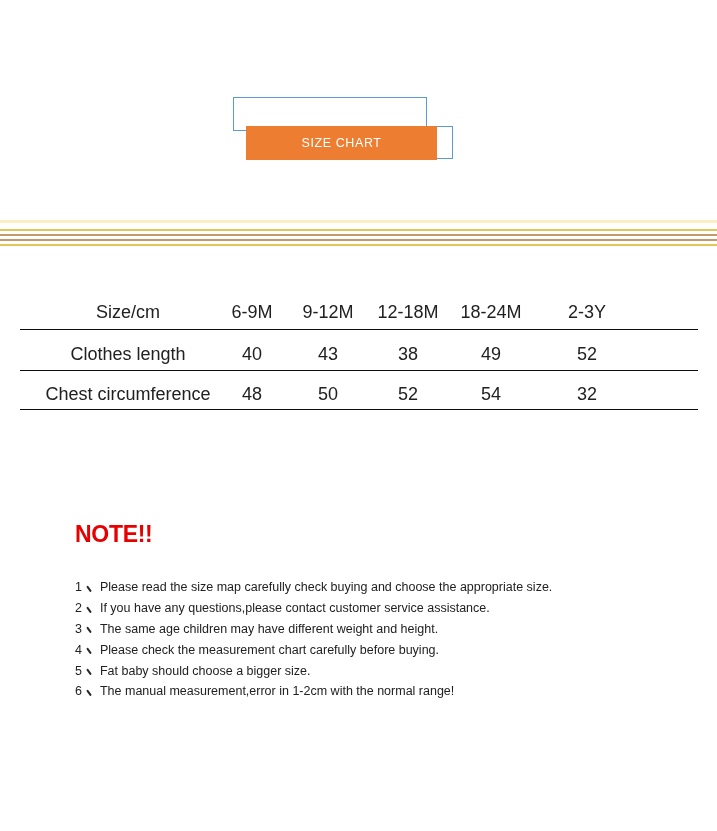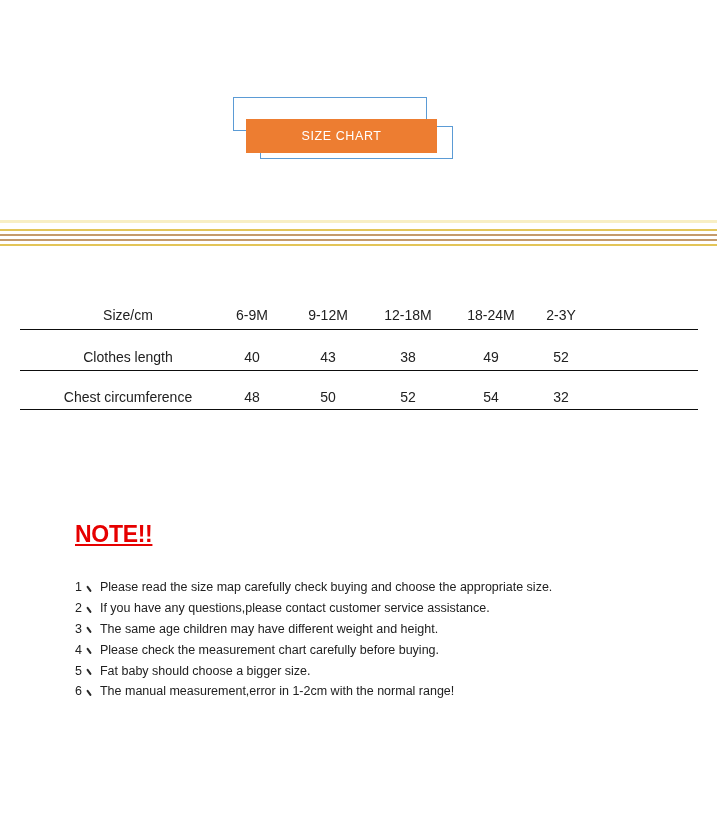--- a/index.html
+++ b/index.html
@@ -9,49 +9,49 @@
     background:#ffffff; overflow:hidden;
     font-family:"Liberation Sans","DejaVu Sans",sans-serif;
     color:#212121;
   }
 
   
   .blue-rect { position:absolute; border:1.5px solid #5B9BD5; background:transparent; }
   .blue-rect.r1 { left:233px; top:97px;  width:194px; height:34px; }
   .blue-rect.r2 { left:260px; top:126px; width:193px; height:33px; }
   .banner {
-    position:absolute; left:246px; top:119px; width:191px; height:34px;
+    position:absolute; left:246px; top:126px; width:191px; height:34px;
     background:#ED7D31; display:flex; align-items:center; justify-content:center;
   }
   .banner-title { color:#ffffff; font-size:12.5px; letter-spacing:0.6px; }
 
   
   .stripe { position:absolute; left:0; width:717px; }
   .stripe.pale { top:220px; height:3px; background:#F8EFC4; }
   .stripe.g1   { top:229px; height:2px; background:#E3C558; }
   .stripe.t1   { top:234px; height:2px; background:#C49A6B; }
   .stripe.t2   { top:239px; height:2px; background:#C49A6B; }
   .stripe.g2   { top:244px; height:2px; background:#E3C558; }
 
   
-  .size-table { position:absolute; left:20px; top:300px; width:678px; font-size:14px; }
+  .size-table { position:absolute; left:20px; top:300px; width:678px; font-size:18px; }
   .t-row { position:relative; width:100%; border-bottom:1.5px solid #0d0d0d; }
   .t-row.head { height:30px; }
   .t-row.r1 { height:41px; }
   .t-row.r2 { height:39px; }
   .t-cell { position:absolute; bottom:6px; transform:translateX(-50%); white-space:nowrap; }
   .t-row.r1 .t-cell { bottom:5px; }
   .t-row.r2 .t-cell { bottom:4px; }
   .c0 { left:108px; } .c1 { left:232px; } .c2 { left:308px; }
-  .c3 { left:388px; } .c4 { left:471px; } .c5 { left:541px; }
+  .c3 { left:388px; } .c4 { left:471px; } .c5 { left:567px; }
 
   
   .note-heading {
     position:absolute; left:75px; top:521px;
-    color:#E60000; font-size:23px; font-weight:bold; letter-spacing:-0.3px;text-decoration:underline;
+    color:#E60000; font-size:23px; font-weight:bold; letter-spacing:-0.3px;
   }
   .note-list { position:absolute; left:75px; top:577px; width:600px; font-size:12.5px; }
   .note-item { height:20.8px; display:flex; align-items:center; white-space:nowrap; }
   .note-num { display:inline-block; }
   .enum-mark { display:inline-block; width:7px; height:10px; position:relative; margin:3px 9px 0 2px; }
   .enum-mark::after {
     content:""; position:absolute; left:2px; top:2px; width:2px; height:7px;
     background:#2a2a2a; border-radius:1px;
     transform:rotate(-35deg); transform-origin:top center;
   }

